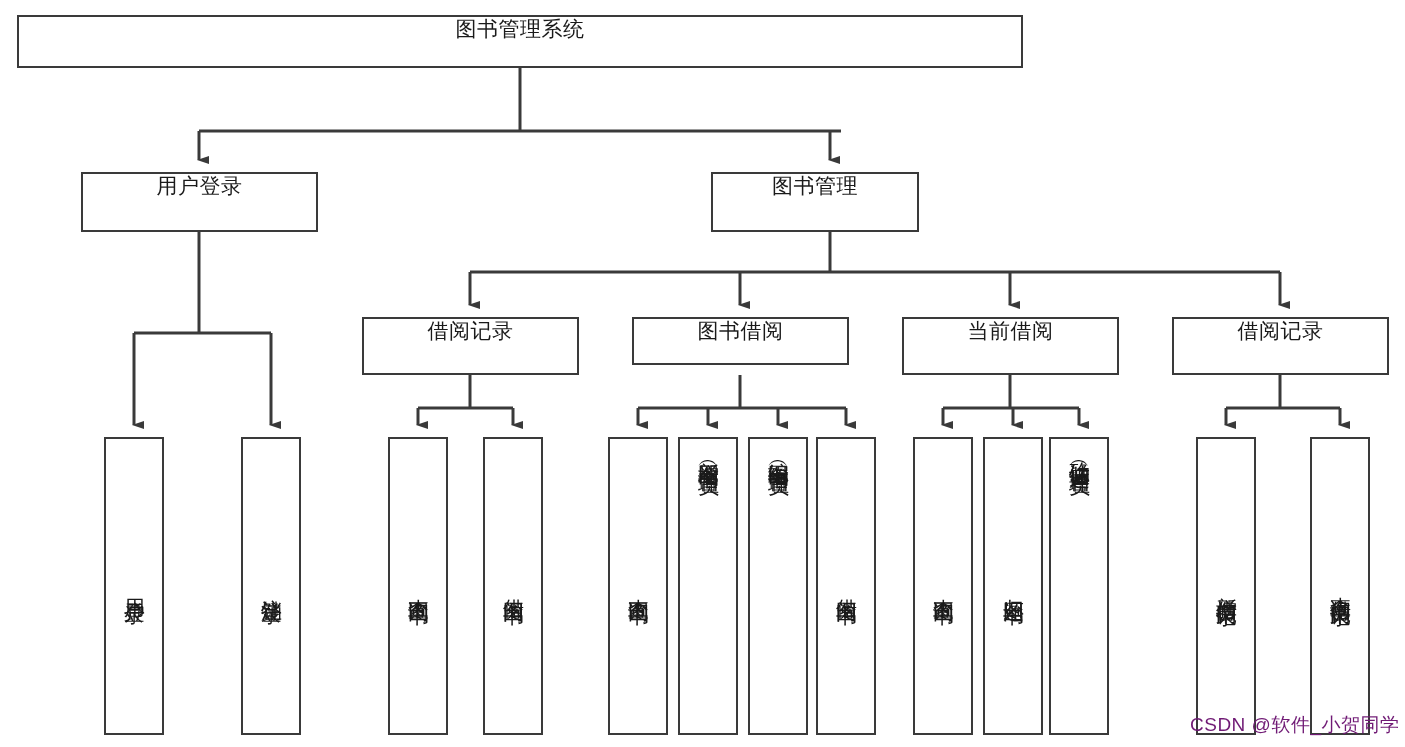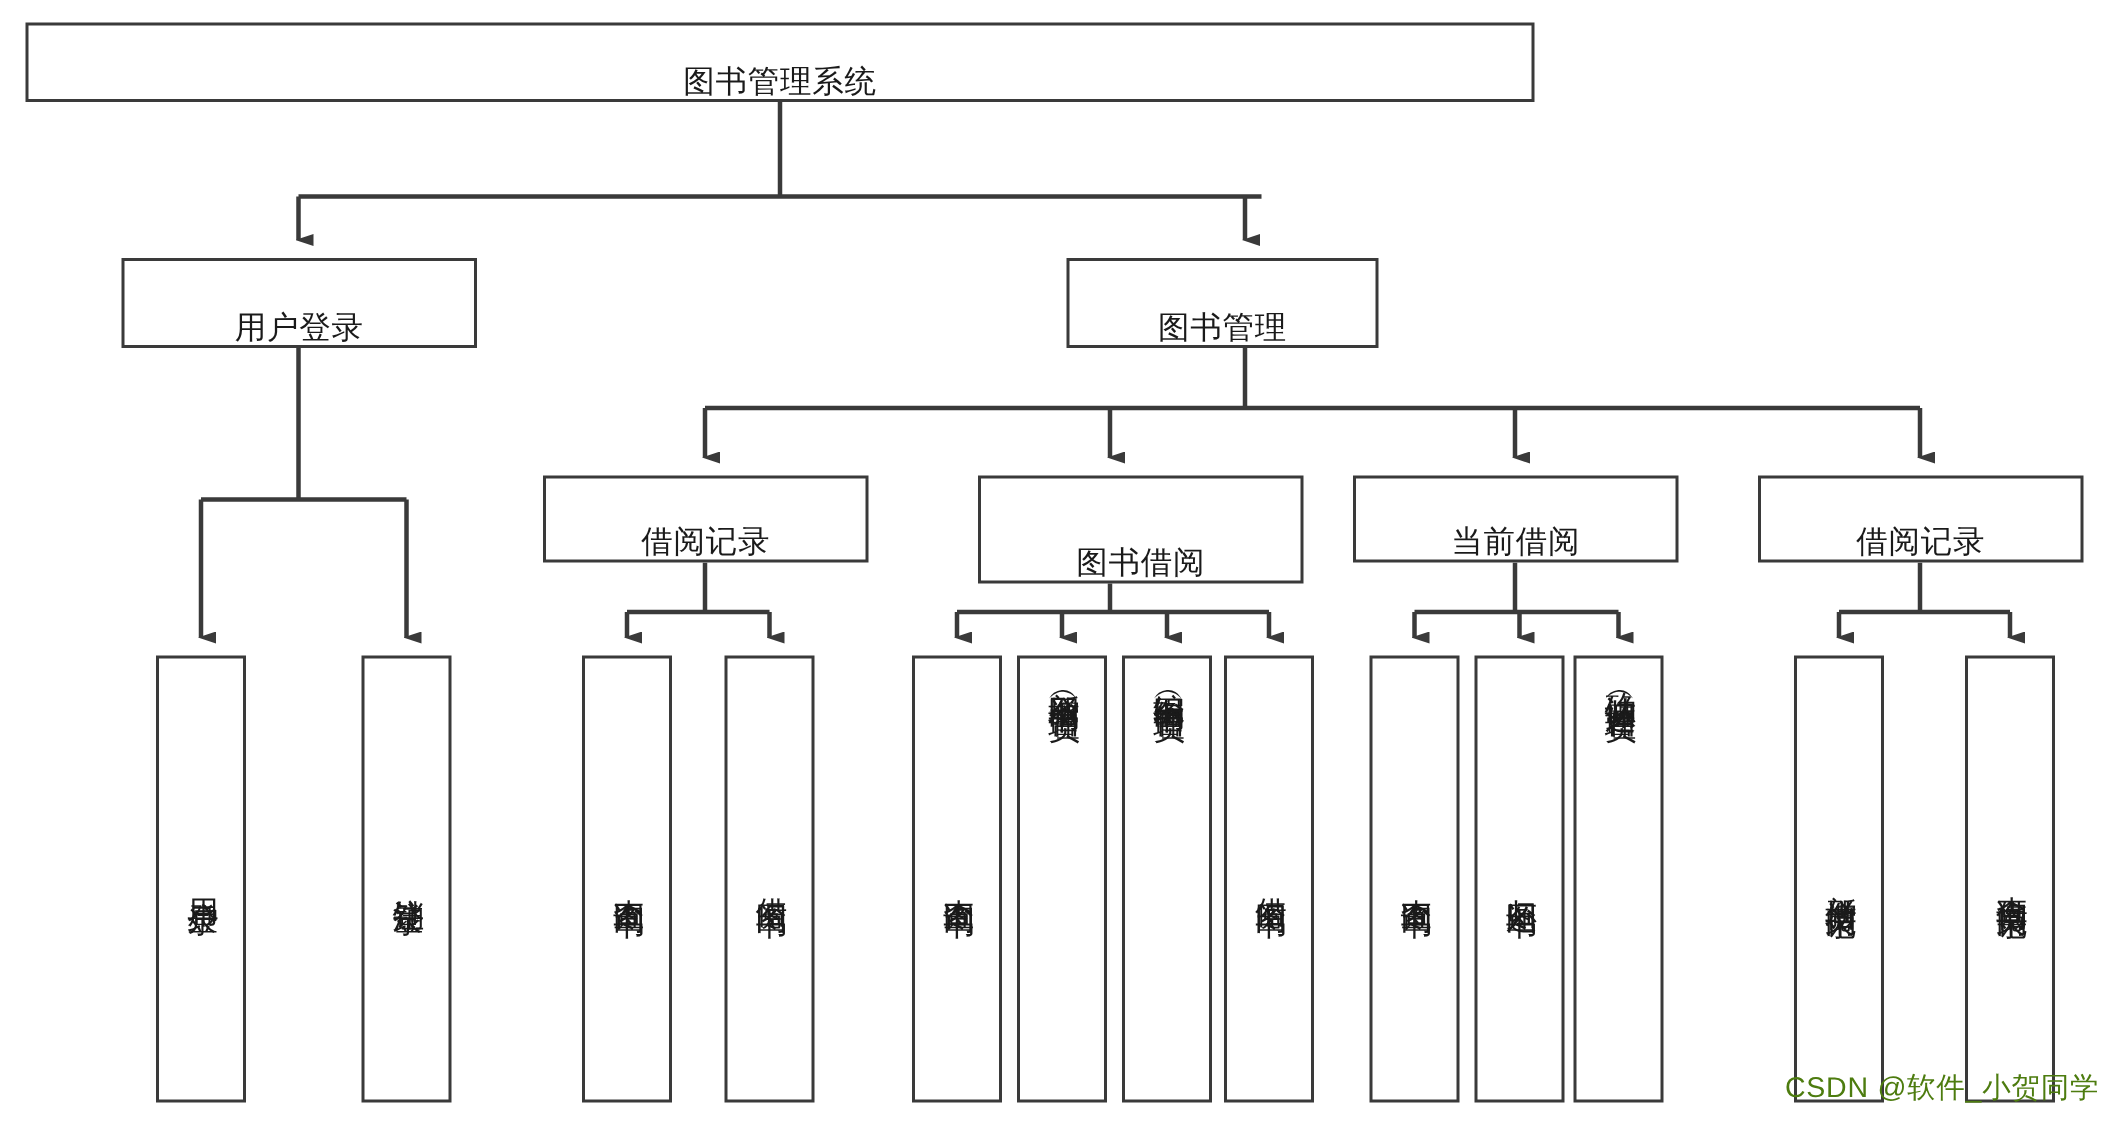--- a/index.html
+++ b/index.html
@@ -23,21 +23,21 @@
     top: 0;
     width: 1405px;
     height: 747px;
   }
   .node-box {
     position: absolute;
     box-sizing: border-box;
     background: #ffffff;
     border: 2px solid #3a3a3a;
     display: flex;
-    align-items: flex-end;
+    align-items: flex-start;
     justify-content: center;
     overflow: hidden;
   }
   .node-label-h {
     font-size: 21px;
     color: #1a1a1a;
     line-height: 1.1;
     white-space: nowrap;
     letter-spacing: 0.5px;
   }
@@ -55,21 +55,21 @@
     justify-content: center;
     padding-top: 6px;
   }
   .leaf-box.center-v {
     align-items: center;
     padding-top: 0;
   }
   .watermark {
     position: absolute;
     font-size: 19px;
-    color: #4d7c0f;
+    color: #701a75;
     white-space: nowrap;
     letter-spacing: 0.5px;
   }
 </style>
 </head>
 <body>
 
 <div id="diagram-root">
 
   <svg id="tree-svg" viewBox="0 0 1405 747">
@@ -129,21 +129,21 @@
   <div class="node-box" style="left:81px; top:172px; width:237px; height:60px;">
     <span class="node-label-h">用户登录</span>
   </div>
   <div class="node-box" style="left:711px; top:172px; width:208px; height:60px;">
     <span class="node-label-h">图书管理</span>
   </div>
 
   <div class="node-box" style="left:362px; top:317px; width:217px; height:58px;">
     <span class="node-label-h">借阅记录</span>
   </div>
-  <div class="node-box" style="left:652px; top:317px; width:217px; height:72px;">
+  <div class="node-box" style="left:632px; top:317px; width:217px; height:48px;">
     <span class="node-label-h">图书借阅</span>
   </div>
   <div class="node-box" style="left:1172px; top:317px; width:217px; height:58px;">
     <span class="node-label-h">借阅记录</span>
   </div>
   <div class="node-box" style="left:902px; top:317px; width:217px; height:58px;">
     <span class="node-label-h">当前借阅</span>
   </div>
 
   <div class="node-box leaf-box center-v" style="left:104px; top:437px; width:60px; height:298px;">

